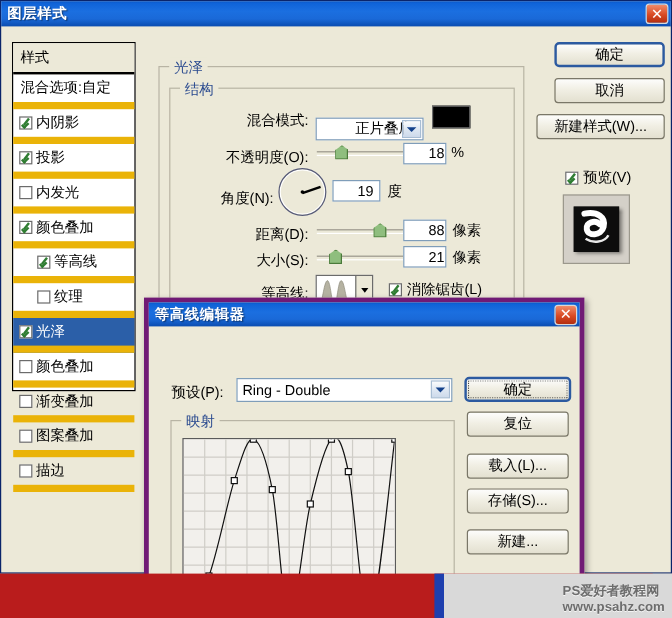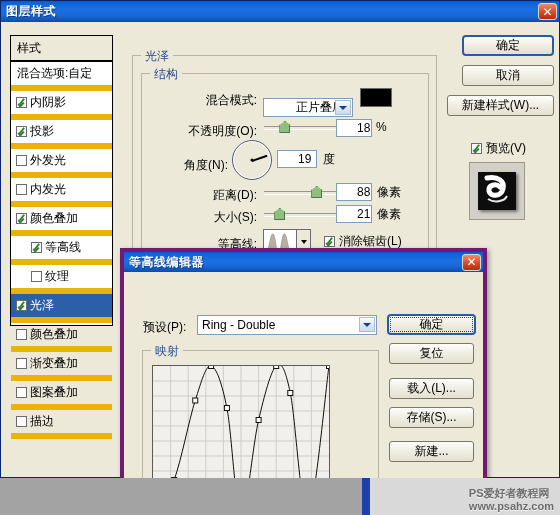--- a/index.html
+++ b/index.html
@@ -172,21 +172,21 @@
   #curve-panel{
     position:absolute;left:9px;top:14px;width:178px;height:152px;
     background:#f0eeea;border:1px solid #5a5a5a;box-sizing:border-box;
     overflow:hidden;
   }
   .wm{
     position:absolute;right:6px;bottom:2px;text-align:left;
     font-size:11px;color:#6d6d6d;line-height:13px;font-weight:bold;
     text-shadow:0 1px 0 rgba(255,255,255,.7);
   }
-  #bottom-strip{position:absolute;left:0;top:478px;width:544px;height:37px;background:#a3a3a3;}
+  #bottom-strip{position:absolute;left:0;top:478px;width:544px;height:37px;background:#b91c1c;}
   #bottom-strip .scroll{position:absolute;left:362px;top:0;width:8px;height:37px;background:#1e3fae;}
   #bottom-strip .right{position:absolute;left:370px;top:0;width:190px;height:37px;background:#d9d9d9;}
 </style>
 </head>
 <body>
 
 <div id="layer-style-dialog">
 
   <div class="titlebar">
     <span class="tb-title">图层样式</span>
@@ -201,24 +201,20 @@
           <div class="style-row plain">
             <span>混合选项:自定</span>
           </div>
           <div class="style-row">
             <span class="cb on"></span>
             <span>内阴影</span>
           </div>
           <div class="style-row">
             <span class="cb on"></span>
             <span>投影</span>
-          </div>
-          <div class="style-row">
-            <span class="cb"></span>
-            <span>外发光</span>
           </div>
           <div class="style-row">
             <span class="cb"></span>
             <span>内发光</span>
           </div>
           <div class="style-row">
             <span class="cb on"></span>
             <span>颜色叠加</span>
           </div>
           <div class="style-row indent">

